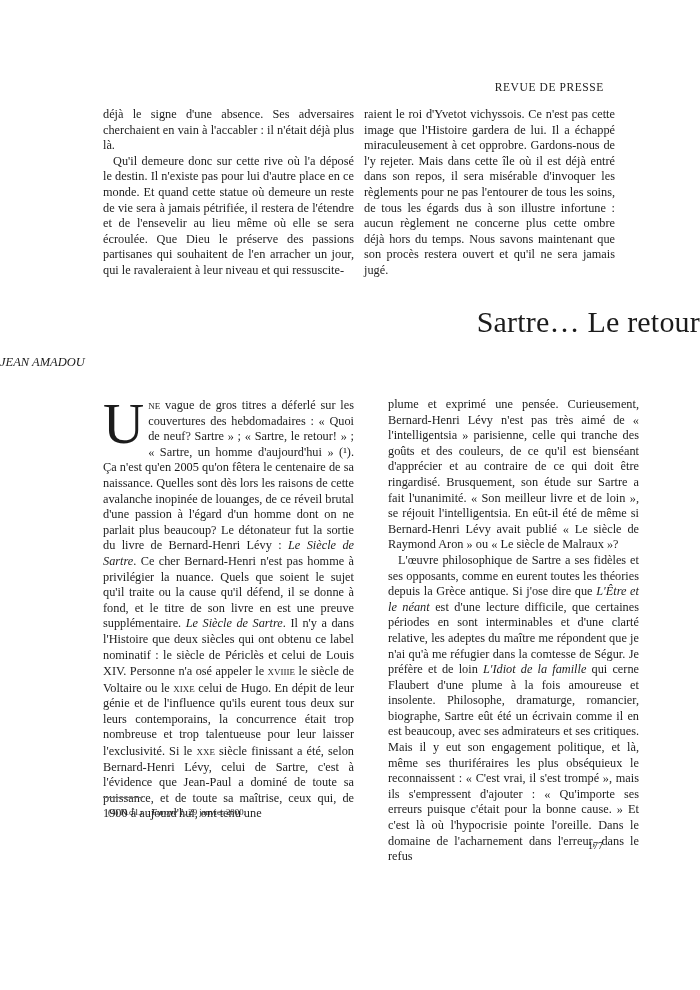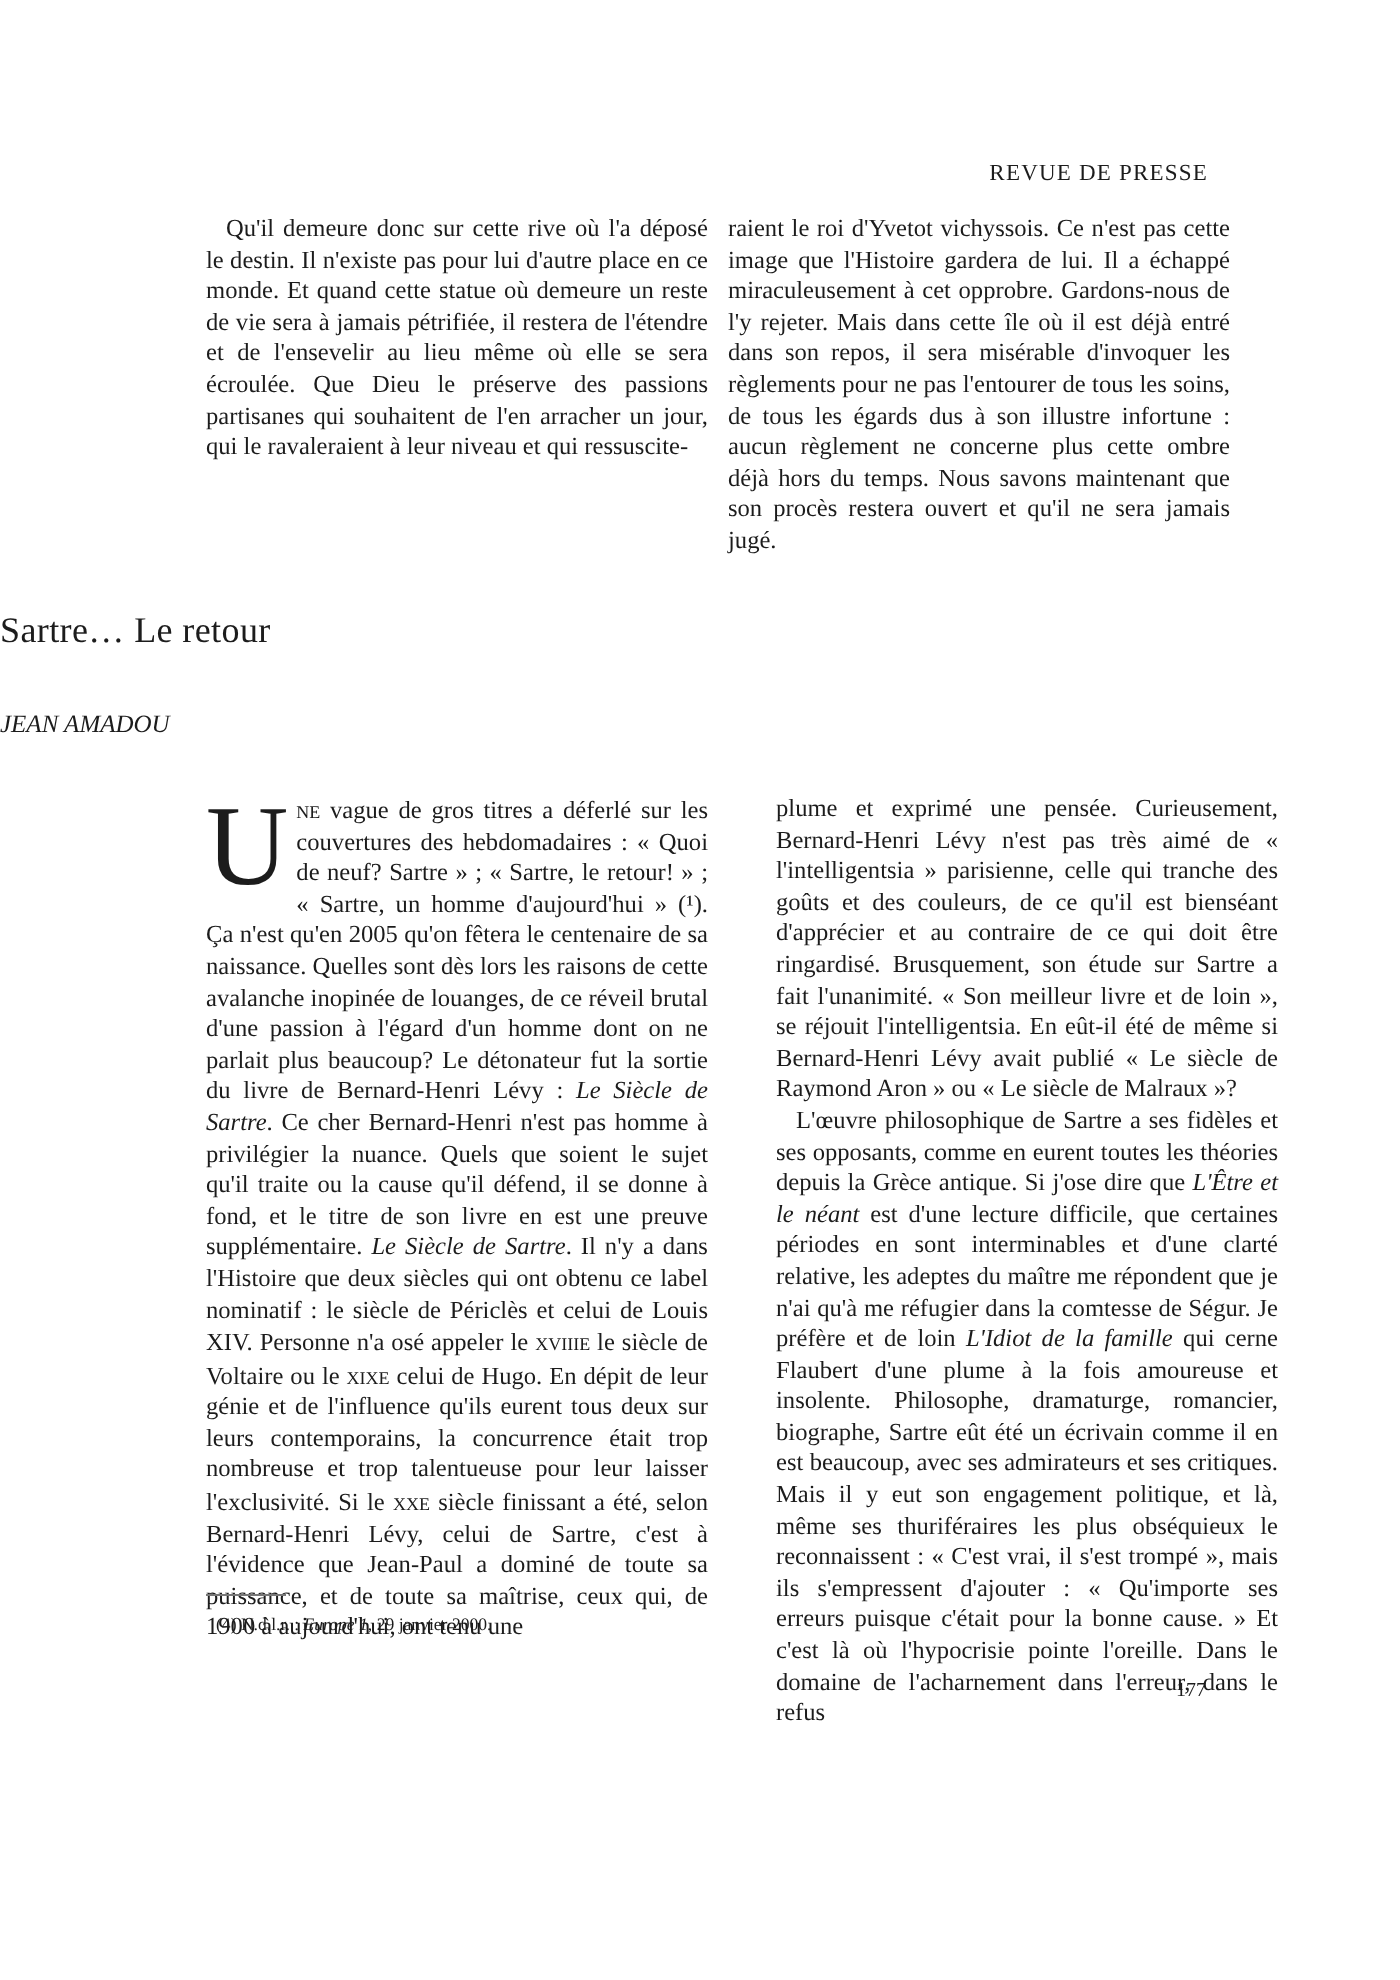--- a/index.html
+++ b/index.html
@@ -6,41 +6,42 @@
   body { width:700px; height:990px; position:relative; overflow:hidden;
          font-family:"Liberation Serif", "DejaVu Serif", serif; color:#1c1c1c; }
   .running-head { position:absolute; right:96px; top:81px; 
                   font-size:11.5px; letter-spacing:0.6px; }
   .col { position:absolute; width:251px; font-size:12.3px; line-height:15.6px;
          text-align:justify; hyphens:manual; }
   .col p { margin:0; }
   .col p.indent { text-indent:10px; }
   .col-top-left { left:103px; top:107px; }
   .col-top-right { left:364px; top:107px; }
-  .title { position:absolute; left:0; width:700px; top:305px; text-align:left;
-           font-size:18px; letter-spacing:0.2px; }
+  .title { position:absolute; left:0; width:700px; top:305px; text-align:right;
+           font-size:30px; letter-spacing:0.2px; }
   .author { position:absolute; left:0; width:700px; top:355px; text-align:left;
             font-style:italic; font-size:12.5px; }
   .col-bot-left { left:103px; top:397px; }
   .col-bot-right { left:364px; top:397px;margin-left:24px; }
   .dropcap { float:left; font-size:57px; line-height:46px; margin:2px 4px 0 0;
              padding-top:2px; }
   .sc { font-variant:small-caps; font-size:13px; }
   .footnote-rule { position:absolute; left:103px; top:797px; width:40px;
                    border-top:1px solid #777; }
   .footnote { position:absolute; left:108px; top:807px; font-size:8.8px; }
   .page-number { position:absolute; right:97px; top:840px; font-size:10px; }
   i { font-style:italic; }
 </style>
 </head>
 <body>
 
 <div class="running-head">REVUE DE PRESSE</div>
 
 <div class="col col-top-left">
+  <p>déjà le signe d'une absence. Ses adversaires cherchaient en vain à l'accabler : il n'était déjà plus là.</p>
   <p class="indent">Qu'il demeure donc sur cette rive où l'a déposé le destin. Il n'existe pas pour lui d'autre place en ce monde. Et quand cette statue où demeure un reste de vie sera à jamais pétrifiée, il restera de l'étendre et de l'ensevelir au lieu même où elle se sera écroulée. Que Dieu le préserve des passions partisanes qui souhaitent de l'en arracher un jour, qui le ravaleraient à leur niveau et qui ressuscite-</p>
 </div>
 <div class="col col-top-right">
   <p>raient le roi d'Yvetot vichyssois. Ce n'est pas cette image que l'Histoire gardera de lui. Il a échappé miraculeusement à cet opprobre. Gardons-nous de l'y rejeter. Mais dans cette île où il est déjà entré dans son repos, il sera misérable d'invoquer les règlements pour ne pas l'entourer de tous les soins, de tous les égards dus à son illustre infortune : aucun règlement ne concerne plus cette ombre déjà hors du temps. Nous savons maintenant que son procès restera ouvert et qu'il ne sera jamais jugé.</p>
 </div>
 
 <div class="title">Sartre… Le retour</div>
 <div class="author">JEAN AMADOU</div>
 
 <div class="col col-bot-left">

